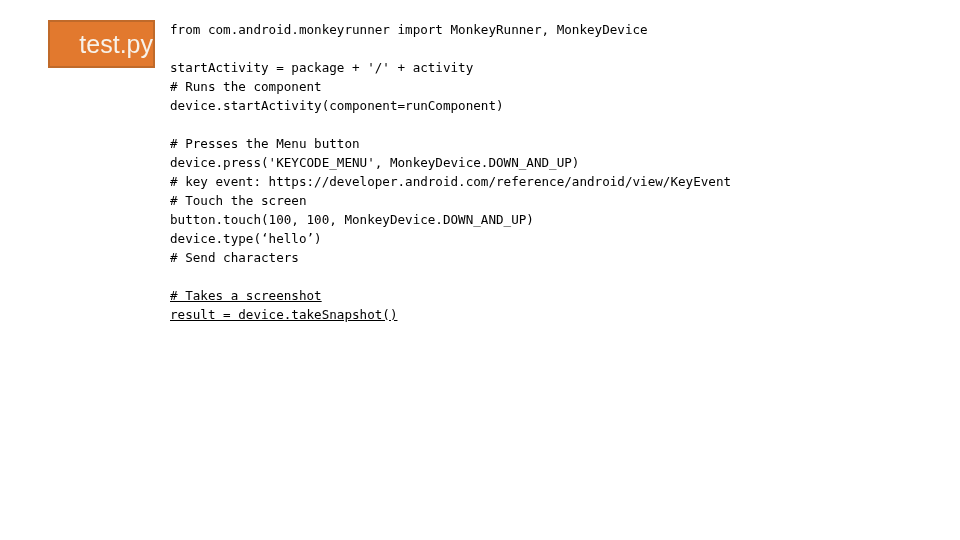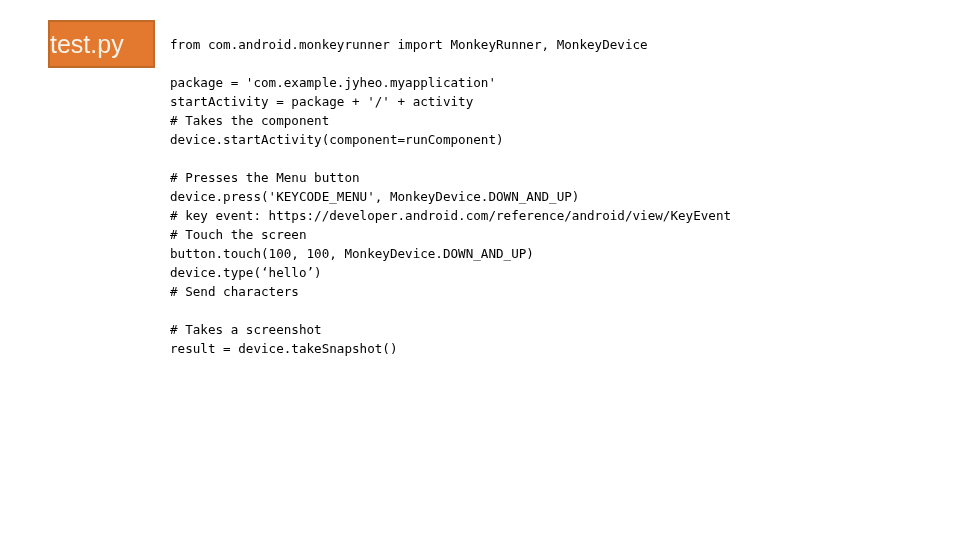--- a/index.html
+++ b/index.html
@@ -26,44 +26,45 @@
     position: absolute;
     left: 48px;
     top: 20px;
     width: 107px;
     height: 48px;
     box-sizing: border-box;
     background: #e2792e;
     border: 2px solid #c06a2a;
     display: flex;
     align-items: center;
-    justify-content: flex-start;
+    justify-content: flex-end;
   }
   #file-badge .badge-label {
     color: #f7f2ea;
     font-family: "Liberation Sans", sans-serif;
     font-size: 25px;
     font-weight: 400;
     line-height: 1;
     letter-spacing: 0px;
     white-space: nowrap;
   }
 
   
   #code-area {
     position: absolute;
     left: 170px;
-    top: 35px;
+    top: 20px;
     width: 770px;
   }
   .code-block {
     margin: 0 0 19px 0;
   }
   .code-block:last-child {
     margin-bottom: 5px;
+    text-decoration: underline;
   }
   .code-line {
     font-family: "DejaVu Sans Mono", "Liberation Mono", monospace;
     font-size: 12.6px;
     line-height: 19px;
     color: #000000;
     white-space: pre;
     letter-spacing: 0px;
   }
 </style>
@@ -76,23 +77,22 @@
     <span class="badge-label">test.py</span>
   </div>
 
   <div id="code-area">
       <div class="code-block">
         <div class="code-line">from com.android.monkeyrunner import MonkeyRunner, MonkeyDevice</div>
       </div>
       <div class="code-block">
       </div>
       <div class="code-block">
-        <div class="code-line">package = 'com.example.jyheo.myapplication'</div>
         <div class="code-line">startActivity = package + '/' + activity</div>
-        <div class="code-line"># Takes the component</div>
+        <div class="code-line"># Runs the component</div>
         <div class="code-line">device.startActivity(component=runComponent)</div>
       </div>
       <div class="code-block">
         <div class="code-line"># Presses the Menu button</div>
         <div class="code-line">device.press('KEYCODE_MENU', MonkeyDevice.DOWN_AND_UP)</div>
         <div class="code-line"># key event: https://developer.android.com/reference/android/view/KeyEvent</div>
         <div class="code-line"># Touch the screen</div>
         <div class="code-line">button.touch(100, 100, MonkeyDevice.DOWN_AND_UP)</div>
         <div class="code-line">device.type(‘hello’)</div>
         <div class="code-line"># Send characters</div>

